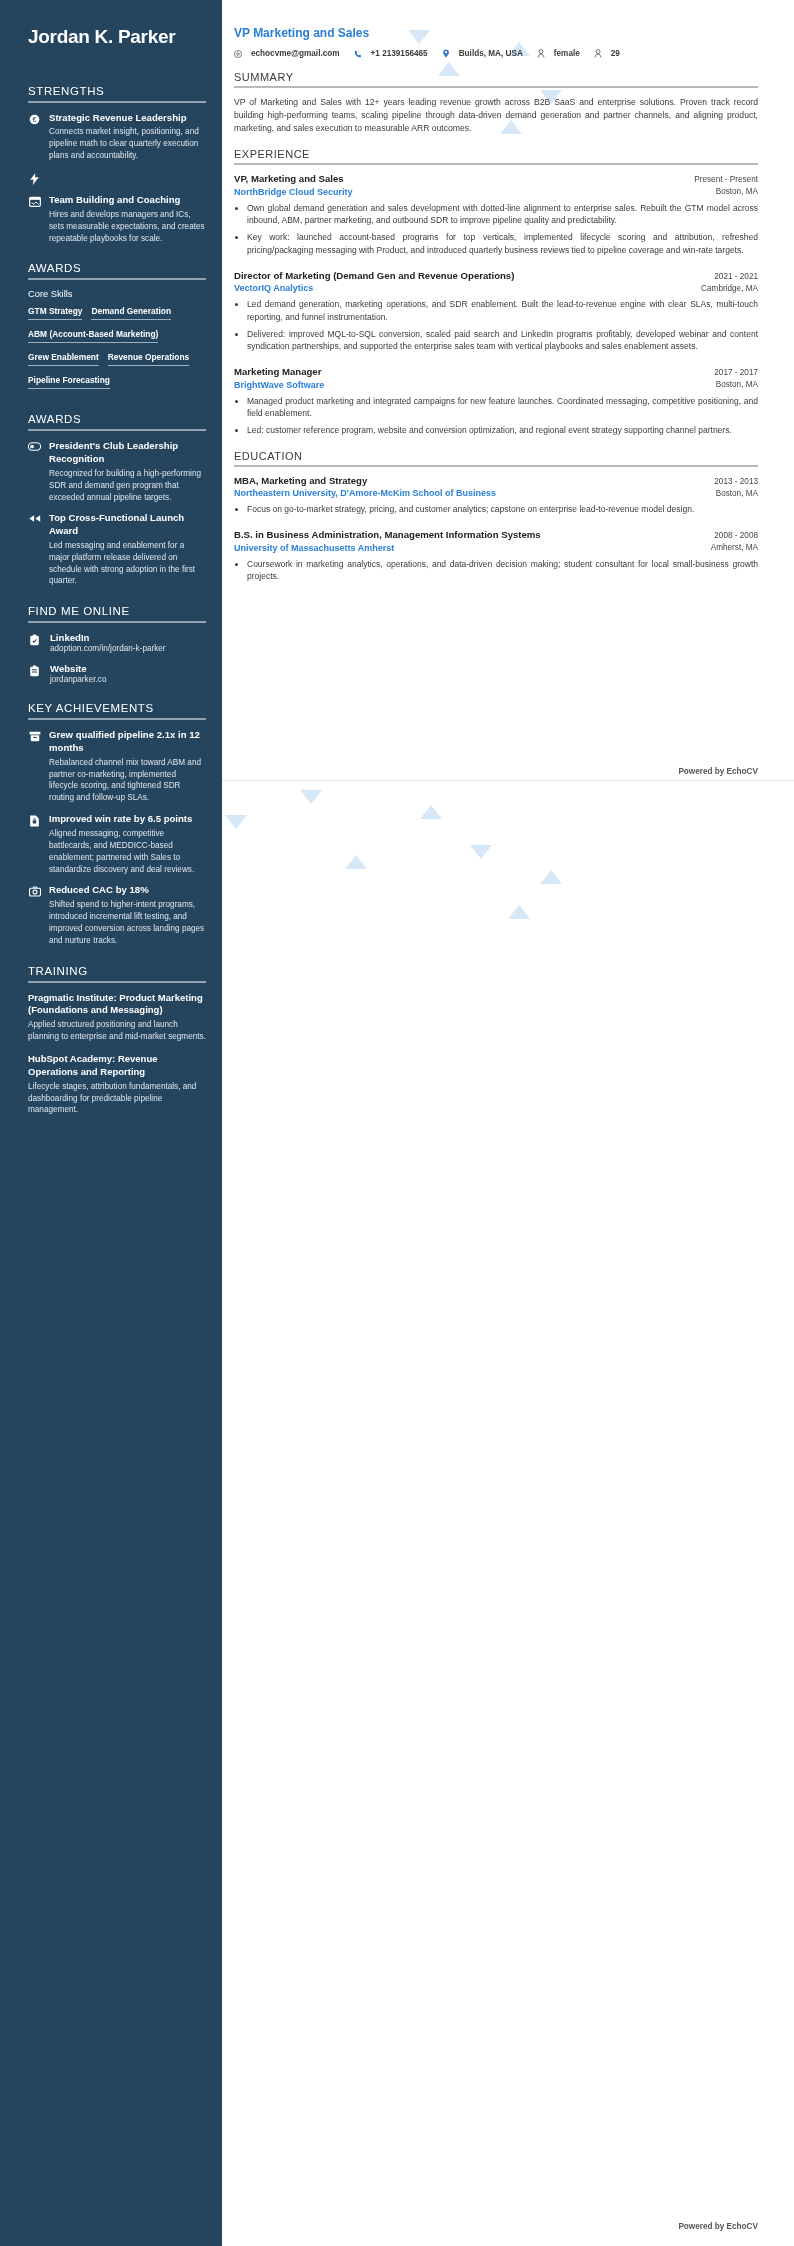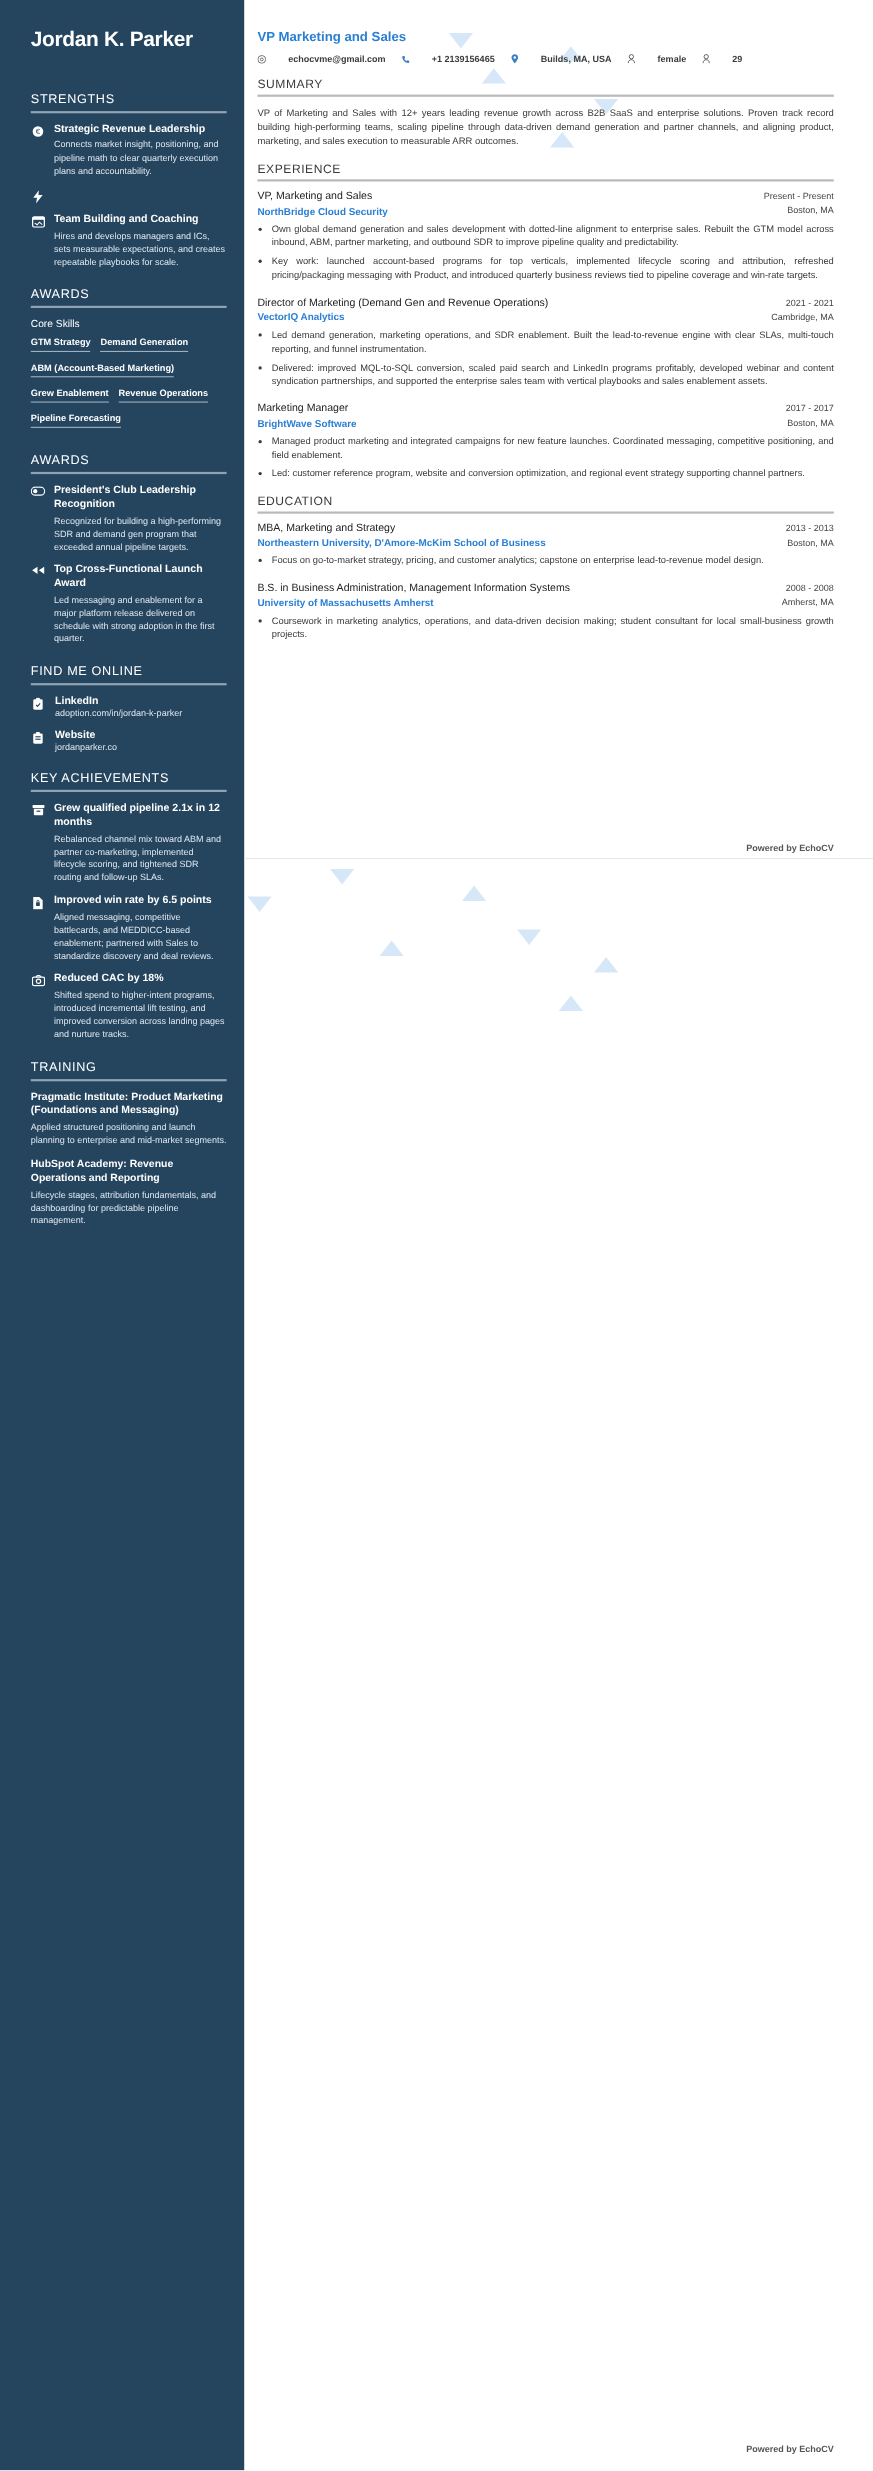--- a/index.html
+++ b/index.html
@@ -142,21 +142,21 @@
   .contact-row {
     display: flex;
     flex-wrap: wrap;
     align-items: center;
     gap: 4px 14px;
     margin-bottom: 6px;
   }
   .contact {
     display: flex;
     align-items: center;
-    gap: 20px;
+    gap: 9px;
     font-size: 8.2px;
     font-weight: bold;
     color: #3b3b3b;
     white-space: nowrap;
   }
   .contact svg { display: block; }
 
   .sec { margin-top: 13px; }
   .sec-title {
     font-size: 11px;
@@ -175,21 +175,21 @@
 
   .job { margin-bottom: 13px; }
   .job-head {
     display: flex;
     justify-content: space-between;
     align-items: baseline;
     gap: 10px;
   }
   .job-title {
     font-size: 9.6px;
-    font-weight: normal;
+    font-weight: bold;
     color: #222;
     line-height: 1.3;
     max-width: 330px;
   }
   .job-dates { font-size: 8.2px; color: #444; white-space: nowrap; }
   .job-sub {
     display: flex;
     justify-content: space-between;
     align-items: center;
     gap: 10px;

